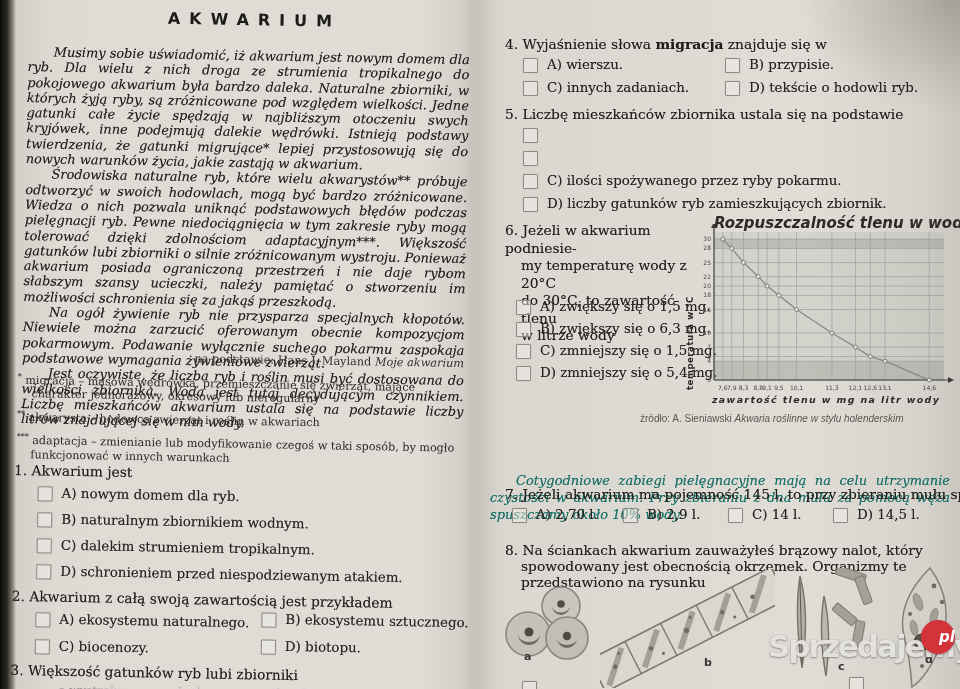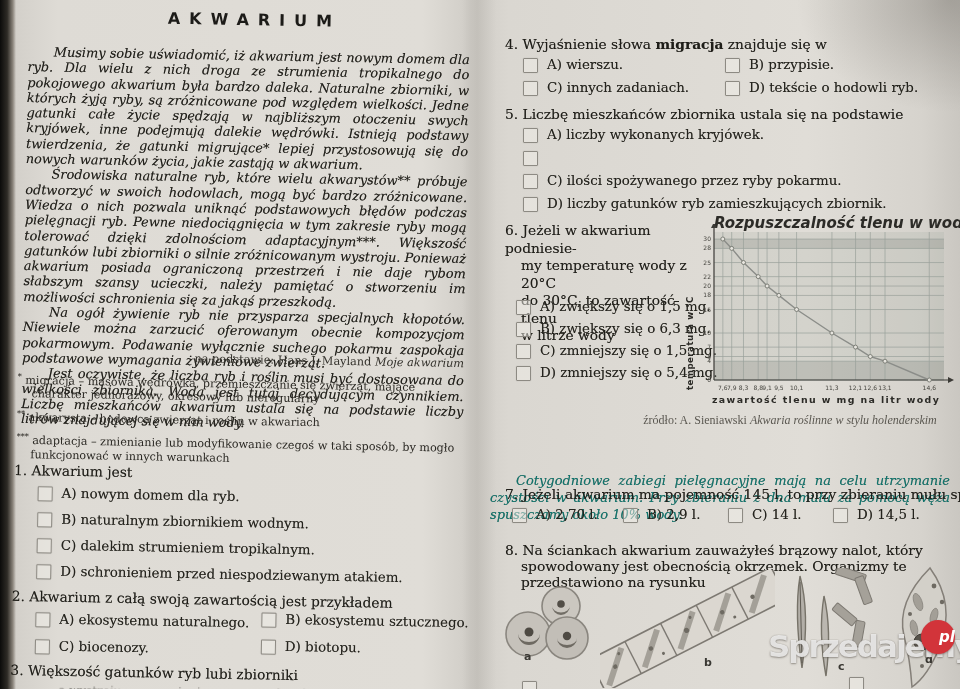--- a/index.html
+++ b/index.html
@@ -46,22 +46,22 @@
   .q6stem{font-size:13.8px;line-height:17.5px;color:#1f1e19;
     text-shadow:0 0 .4px rgba(35,33,28,.5);}
   .partial-line{font-size:12px;color:rgba(40,38,33,.42);filter:blur(.4px);white-space:nowrap;}
 
   .chart-title{font-family:"DejaVu Sans",sans-serif;font-weight:bold;font-style:italic;
     font-size:15px;color:#2c2b27;white-space:nowrap;}
   .chart-ylab{font-family:"DejaVu Sans",sans-serif;font-weight:bold;font-size:8.6px;
     color:#2c2b27;writing-mode:vertical-rl;transform:rotate(180deg);letter-spacing:.5px;}
   .chart-xlab{font-family:"DejaVu Sans",sans-serif;font-weight:bold;font-size:9.4px;
     letter-spacing:1.4px;color:#2c2b27;text-align:center;white-space:nowrap;}
-  .chart-src{font-family:Liberation Serif, serif;font-size:12px;color:#5a5750;
-    text-align:center;white-space:nowrap;}
+  .chart-src{font-family:Liberation Sans, sans-serif;font-size:10px;color:#5a5750;
+    text-align:left;white-space:nowrap;}
   .chart-src .it{font-style:italic;}
   .mid-par{font-style:italic;font-size:13px;line-height:17px;text-align:justify;
     color:#0f766e;text-shadow:0 0 .4px rgba(35,33,28,.5);margin-top:32px;}
   .mid-par p{margin:0;text-indent:26px;}
   .org-label{font-family:"DejaVu Sans",sans-serif;font-weight:bold;font-size:11px;color:#3a3833;}
 
   .watermark{z-index:6;}
   .wm-text{font-family:"DejaVu Sans",sans-serif;font-weight:bold;font-size:31px;
     letter-spacing:-2px;color:rgba(255,255,255,.8);
     text-shadow:0 1px 2px rgba(95,90,82,.55),0 0 1px rgba(95,90,82,.7);}
@@ -130,21 +130,20 @@
   <div class="abs opt" style="left:67px;top:57px;">A) wierszu.</div>
   <div class="abs cb" style="left:245px;top:58px;"></div>
   <div class="abs opt" style="left:269px;top:57px;">B) przypisie.</div>
   <div class="abs cb" style="left:43px;top:81px;"></div>
   <div class="abs opt" style="left:67px;top:80px;">C) innych zadaniach.</div>
   <div class="abs cb" style="left:245px;top:81px;"></div>
   <div class="abs opt" style="left:269px;top:80px;">D) tekście o hodowli ryb.</div>
 
   <div class="abs stem" style="left:25px;top:106px;">5. Liczbę mieszkańców zbiornika ustala się na podstawie</div>
   <div class="abs cb" style="left:43px;top:128px;"></div>
-  <div class="abs opt" style="left:67px;top:127px;">A) liczby wykonanych kryjówek.</div>
   <div class="abs cb" style="left:43px;top:151px;"></div>
   <div class="abs cb" style="left:43px;top:174px;"></div>
   <div class="abs opt" style="left:67px;top:173px;">C) ilości spożywanego przez ryby pokarmu.</div>
   <div class="abs cb" style="left:43px;top:197px;"></div>
   <div class="abs opt" style="left:67px;top:196px;">D) liczby gatunków ryb zamieszkujących zbiornik.</div>
 
   <div class="abs q6stem" style="left:25px;top:222px;width:195px;">
     <div>6. Jeżeli w akwarium podniesie-</div>
     <div style="padding-left:16px;">my temperaturę wody z 20°C</div>
     <div style="padding-left:16px;">do 30°C, to zawartość tlenu</div>
@@ -224,21 +223,21 @@
       <text x="15" y="125.1" text-anchor="end" font-family="DejaVu Sans,sans-serif" font-size="6" fill="#46453f">7</text>
       <text x="15" y="111.0" text-anchor="end" font-family="DejaVu Sans,sans-serif" font-size="6" fill="#46453f">10</text>
       <text x="15" y="87.5" text-anchor="end" font-family="DejaVu Sans,sans-serif" font-size="6" fill="#46453f">15</text>
       <text x="15" y="73.4" text-anchor="end" font-family="DejaVu Sans,sans-serif" font-size="6" fill="#46453f">18</text>
       <text x="15" y="64.0" text-anchor="end" font-family="DejaVu Sans,sans-serif" font-size="6" fill="#46453f">20</text>
       <text x="15" y="54.6" text-anchor="end" font-family="DejaVu Sans,sans-serif" font-size="6" fill="#46453f">22</text>
       <text x="15" y="40.5" text-anchor="end" font-family="DejaVu Sans,sans-serif" font-size="6" fill="#46453f">25</text>
       <text x="15" y="26.4" text-anchor="end" font-family="DejaVu Sans,sans-serif" font-size="6" fill="#46453f">28</text>
       <text x="15" y="17.0" text-anchor="end" font-family="DejaVu Sans,sans-serif" font-size="6" fill="#46453f">30</text>
     </svg>
-  <div class="abs chart-xlab" style="left:232px;top:394px;width:228px;">zawartość tlenu w mg na litr wody</div>
+  <div class="abs chart-xlab" style="left:232px;top:394px;width:228px;font-style:italic;">zawartość tlenu w mg na litr wody</div>
   <div class="abs chart-src" style="left:160px;top:413px;width:300px;">
     <span>źródło: A. Sieniawski </span><span class="it">Akwaria roślinne w stylu holenderskim</span>
   </div>
 
   <div class="abs mid-par" style="left:10px;top:440px;width:460px;">
     <p>Cotygodniowe zabiegi pielęgnacyjne mają na celu utrzymanie czystości w akwarium. Przy zbieraniu z dna mułu za pomocą węża spuszczamy około 10% wody.</p>
   </div>
 
   <div class="abs stem" style="left:25px;top:486px;">7. Jeżeli akwarium ma pojemność 145 l, to przy zbieraniu mułu spuścisz z niego około</div>
   <div class="abs cb" style="left:32px;top:508px;"></div>

